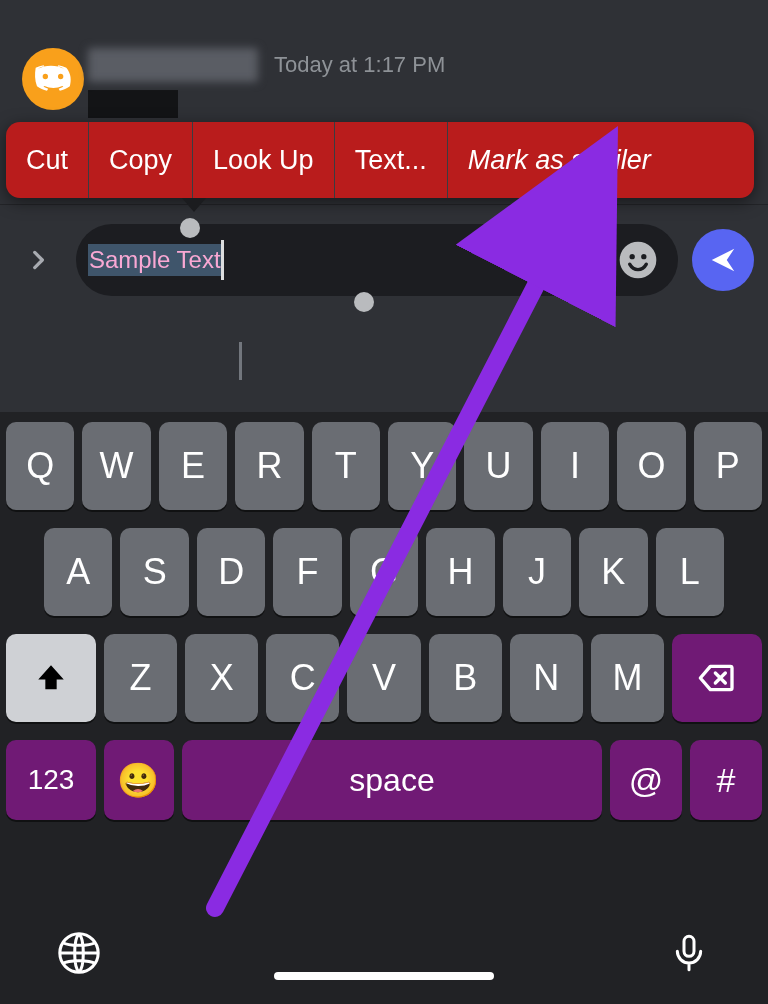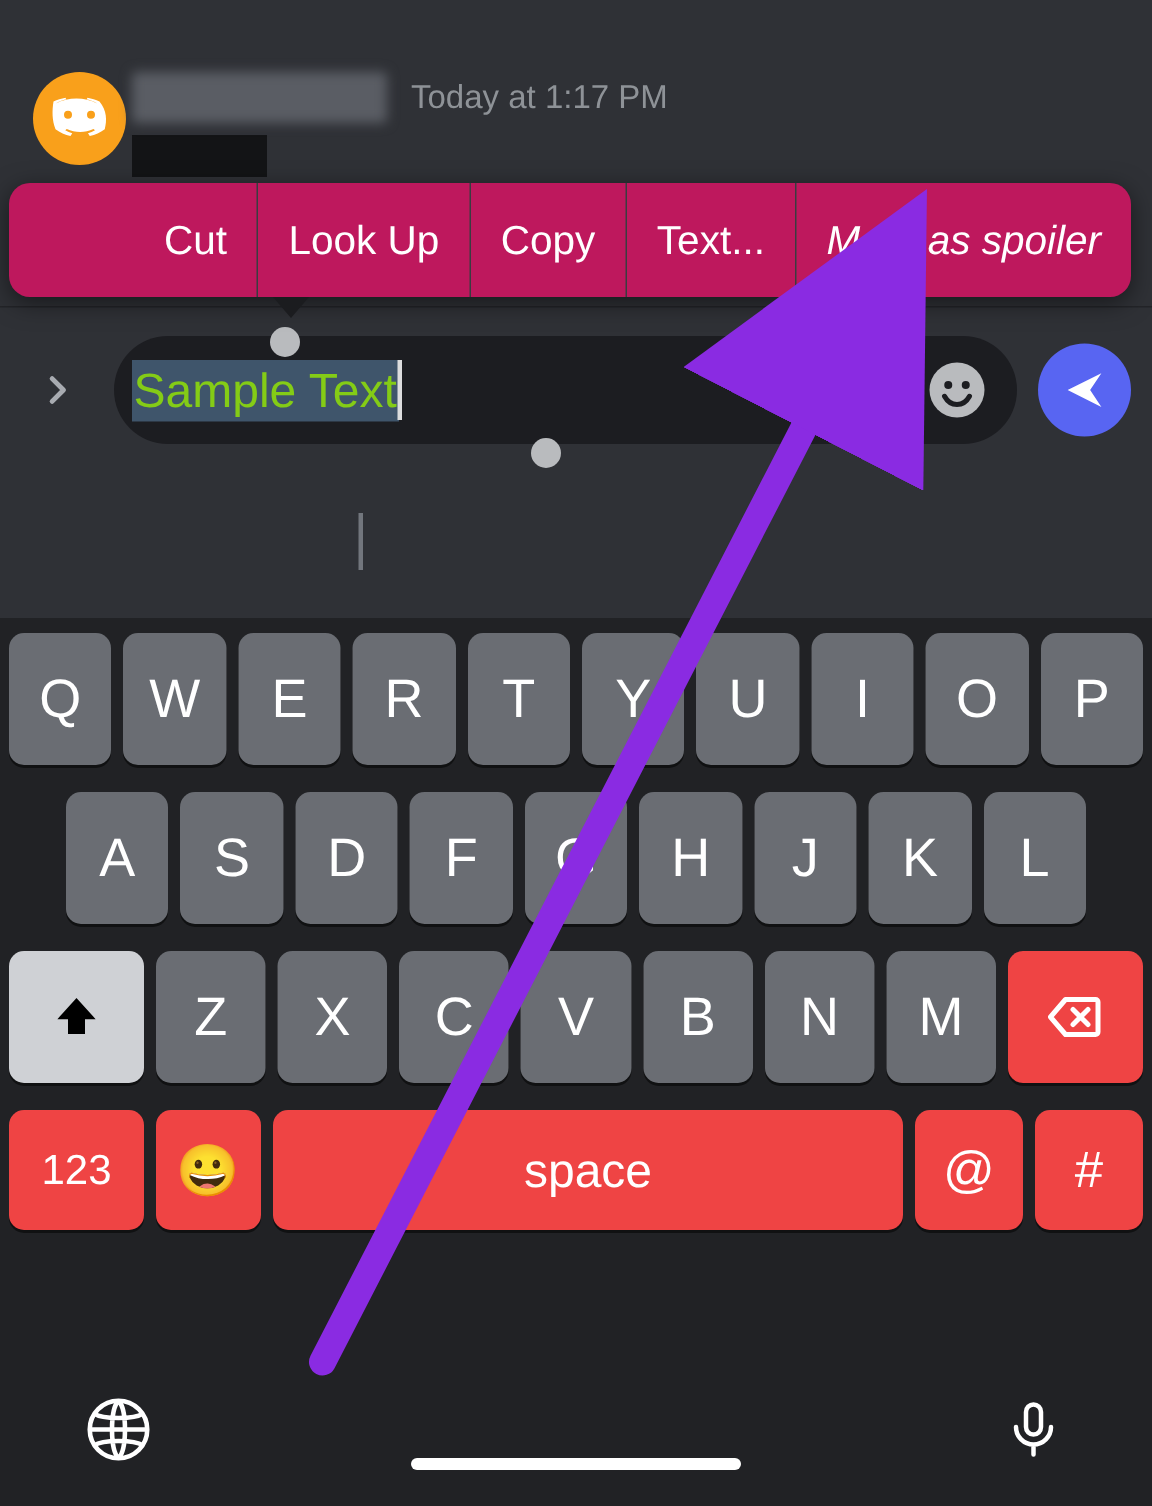--- a/index.html
+++ b/index.html
@@ -43,27 +43,26 @@
     margin-top:8px;
     width:90px; height:28px;
     background:#131416;
   }
 
   
   .ctx-menu {
     position:absolute;
     top:122px; left:6px; right:14px;
     height:76px;
-    background:#be185d;
+    background:#b91c1c;
     border-radius:14px;
     display:flex;
     align-items:stretch;
     box-shadow: 0 4px 16px rgba(0,0,0,.5);
     z-index:5;
-    justify-content:flex-end;
   }
   .ctx-item {
     color:#fff; font-size:27px;
     display:flex; align-items:center; justify-content:center;
     padding: 0 20px;
     border-right:1px solid #3a3c41;
     white-space:nowrap;
   }
   .ctx-item:last-child { border-right:none;font-style:italic; }
   .ctx-pointer {
@@ -99,21 +98,21 @@
   .input-pill {
     flex:1;
     height:72px;
     background:#1c1d21;
     border-radius:36px;
     display:flex; align-items:center;
     padding: 0 20px 0 12px;
     position:relative;
   }
   .selected-text {
-    color:#84cc16; font-size:32px;
+    color:#f9a8d4; font-size:24px;
     background:#3f556b;
     padding: 2px 1px;
   }
   .text-cursor {
     width:3px; height:40px; background:#dcddde;
     margin-left:-1px;
   }
   .sel-handle {
     position:absolute;
     width:20px;height:20px;border-radius:50%;
@@ -156,21 +155,21 @@
     height:88px;
     background:#6a6d73;
     border-radius:10px;
     color:#fff;
     font-size:36px;
     display:flex;align-items:center;justify-content:center;
     box-shadow: 0 2px 0 rgba(0,0,0,.5);
   }
   .kb-row2 { padding: 0 38px; }
   .key-special {
-    background:#ef4444;
+    background:#701a75;
   }
   .key-shift, .key-back { flex: 0 0 90px; }
   .key-shift { background:#cfd1d5; }
   .key-shift svg path { fill:#000; }
   .kb-row4 .key { height:80px; }
   .key-123 { flex:0 0 90px; font-size:28px; }
   .key-emoji { flex:0 0 70px; font-size:34px; }
   .key-space { flex:1; font-size:32px; }
   .key-at { flex:0 0 72px; font-size:34px; }
   .key-hash{ flex:0 0 72px; font-size:34px; }
@@ -214,22 +213,22 @@
     <div class="username-row">
       <div class="username-blur"></div>
       <span class="timestamp">Today at 1:17 PM</span>
     </div>
     <div class="redacted"></div>
   </div>
 </div>
 
 <div class="ctx-menu">
   <div class="ctx-item">Cut</div>
+  <div class="ctx-item">Copy</div>
   <div class="ctx-item">Look Up</div>
-  <div class="ctx-item">Copy</div>
   <div class="ctx-item">Text...</div>
   <div class="ctx-item">Mark as spoiler</div>
 </div>
 <div class="ctx-pointer"></div>
 
 <div class="row-divider"></div>
 
 <div class="input-row">
   <div class="expand-btn">
     <svg width="26" height="26" viewBox="0 0 24 24">

